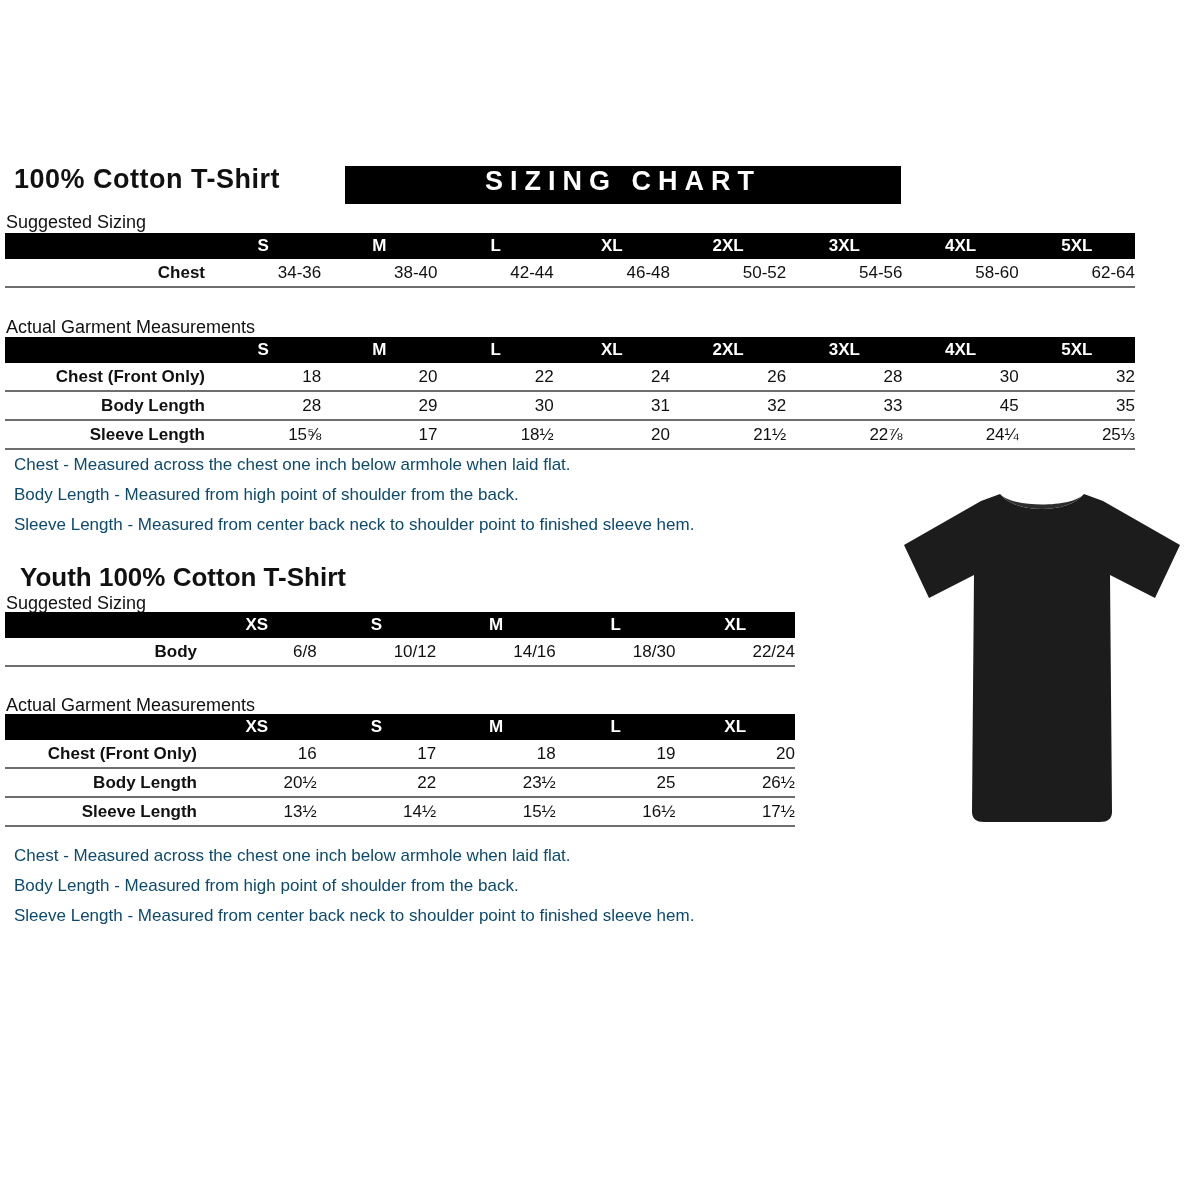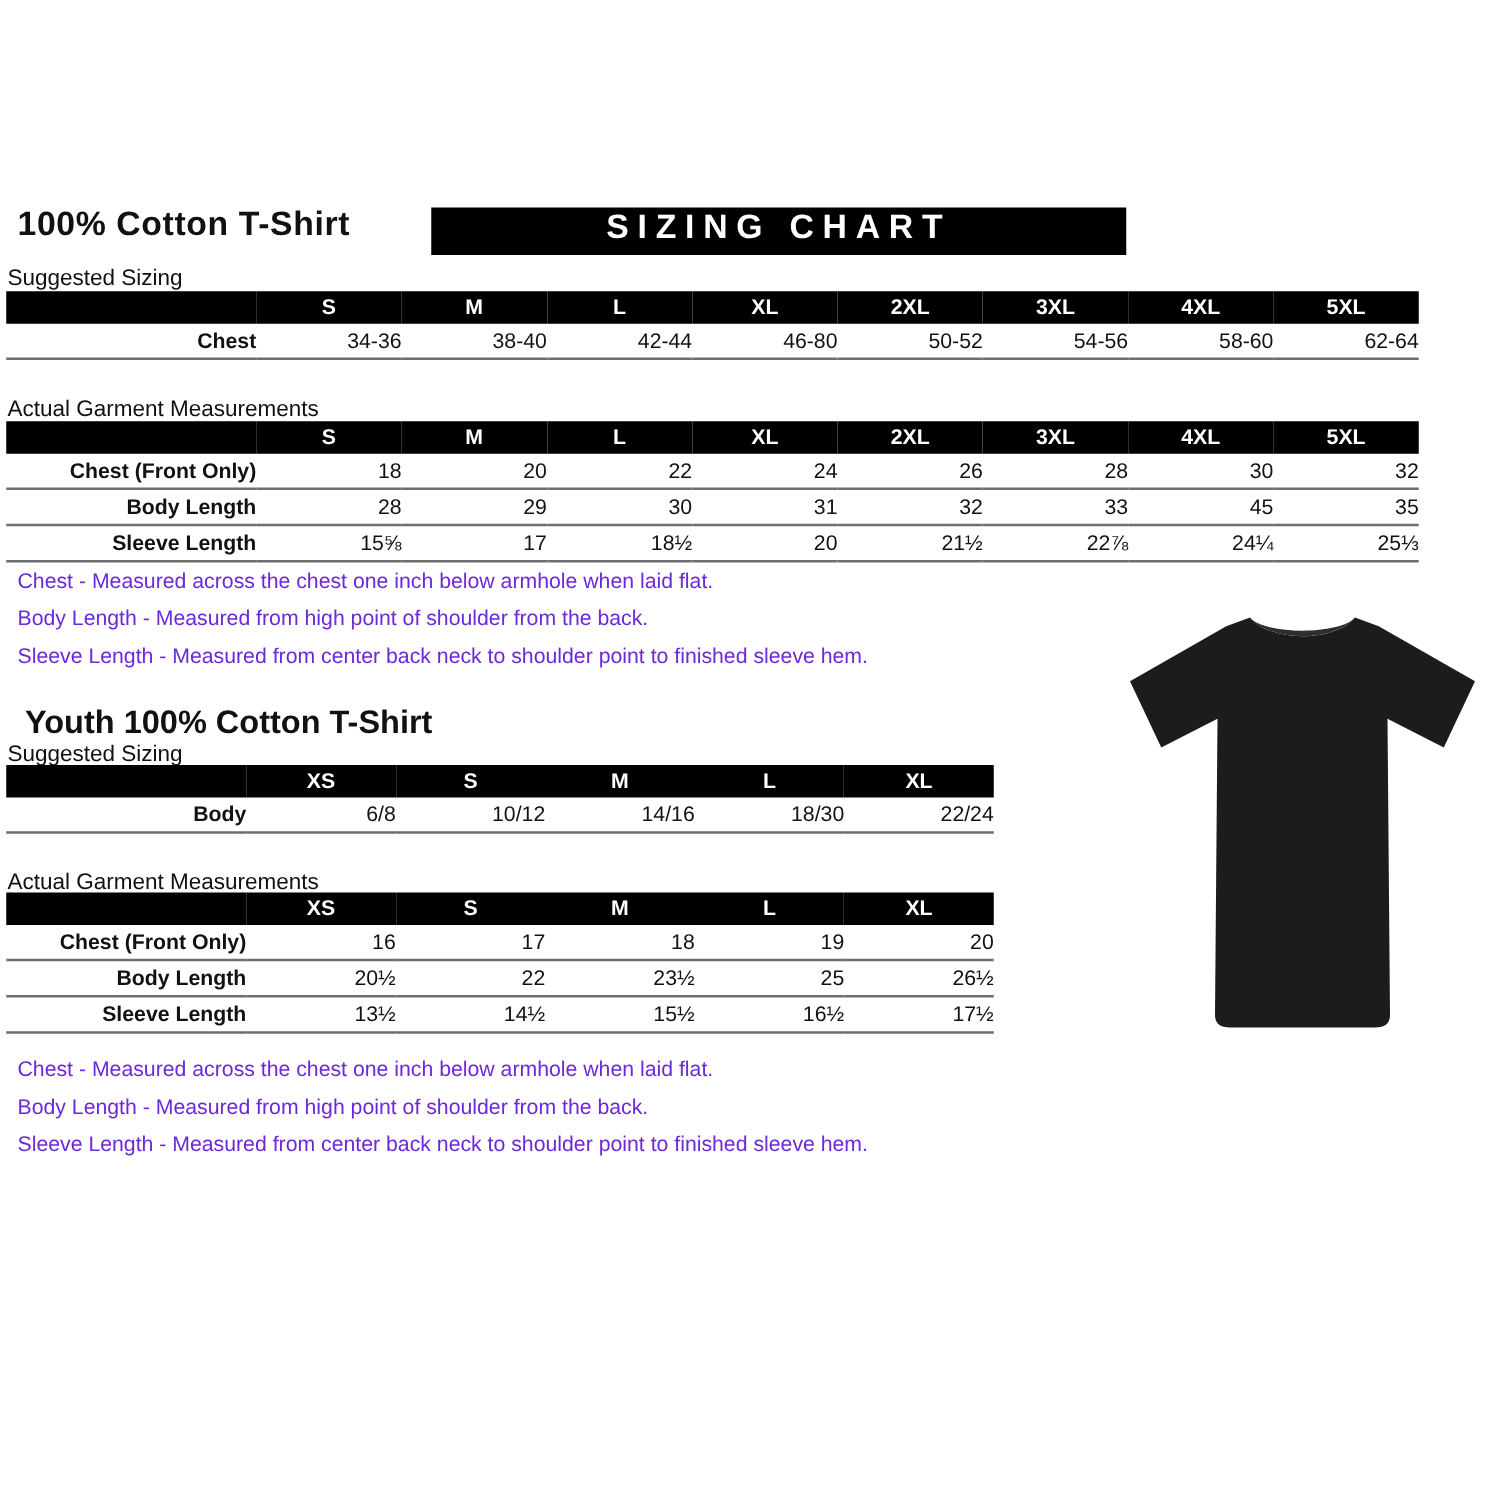--- a/index.html
+++ b/index.html
@@ -39,21 +39,21 @@
   .t-adult { width:1130px; }
   .t-adult th.label-col { width:200px; }
   .t-youth { width:790px; }
   .t-youth th.label-col { width:192px; }
 
   .tbl-adult-suggested { left:5px;  top:233px; }
   .tbl-adult-actual    { left:5px;  top:337px; }
   .tbl-youth-suggested { left:5px;  top:612px; }
   .tbl-youth-actual    { left:5px;  top:714px; }
 
-  .notes { font-size:17px; color:#6d28d9; }
+  .notes { font-size:17px; color:#0c4a6e; }
   .notes div { line-height:30px; }
   .notes-adult { left:14px; top:450px; }
   .notes-youth { left:14px; top:841px; }
 
   .tshirt { left:896px; top:478px; width:292px; height:362px; }
 </style>
 </head>
 <body>
 
 <div class="page">
@@ -79,21 +79,21 @@
           <th>4XL</th>
           <th>5XL</th>
         </tr>
       </thead>
       <tbody>
         <tr>
           <td class="row-label">Chest</td>
           <td>34-36</td>
           <td>38-40</td>
           <td>42-44</td>
-          <td>46-80</td>
+          <td>46-48</td>
           <td>50-52</td>
           <td>54-56</td>
           <td>58-60</td>
           <td>62-64</td>
         </tr>
       </tbody>
     </table>
 
   <div class="abs section-label lbl-adult-actual">Actual Garment Measurements</div>
 

